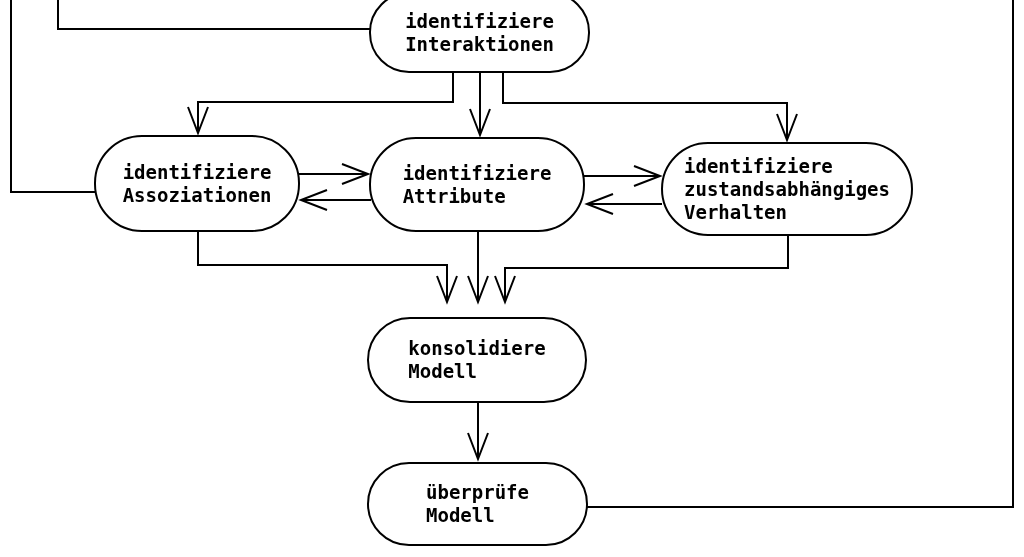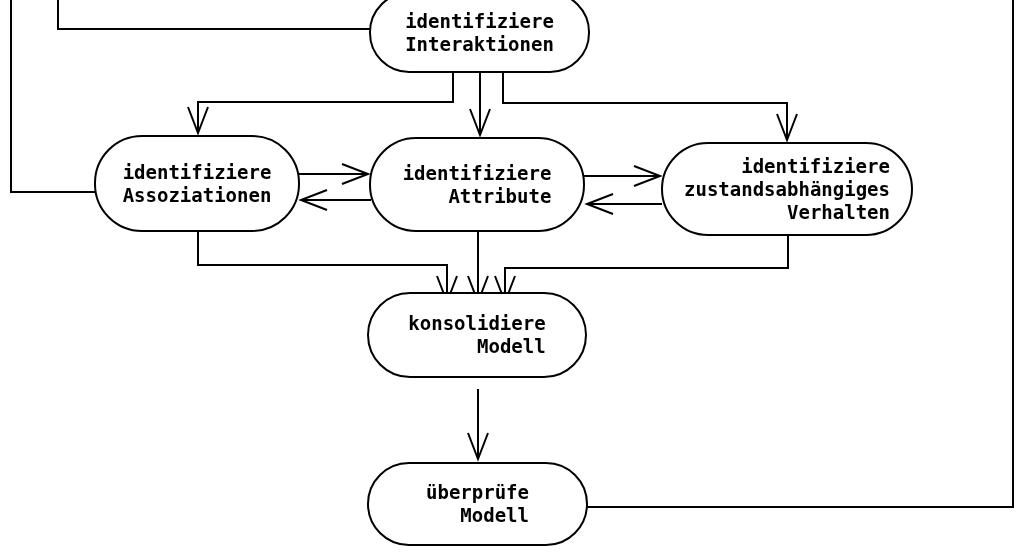--- a/index.html
+++ b/index.html
@@ -25,32 +25,32 @@
     position: absolute;
     box-sizing: border-box;
     border: 2px solid #000000;
     background: #ffffff;
     display: flex;
     align-items: center;
     justify-content: center;
   }
   .node-label {
     white-space: pre-line;
-    text-align: right;
+    text-align: left;
     font-size: 19px;
     line-height: 23px;
     font-weight: 600;
     color: #000000;
     letter-spacing: 0px;
   }
   #n-interaktionen { left: 369px; top:  -8px; width: 221px; height:  81px; border-radius: 40px; }
   #n-assoziationen { left:  94px; top: 135px; width: 206px; height:  97px; border-radius: 48px; }
   #n-attribute     { left: 369px; top: 137px; width: 216px; height:  95px; border-radius: 47px; }
   #n-verhalten     { left: 661px; top: 142px; width: 252px; height:  94px; border-radius: 47px; }
-  #n-konsolidiere  { left: 367px; top: 292px; width: 220px; height:  86px; border-radius: 43px; }
+  #n-konsolidiere  { left: 367px; top: 317px; width: 220px; height:  86px; border-radius: 43px; }
   #n-ueberpruefe   { left: 367px; top: 462px; width: 221px; height:  84px; border-radius: 43px; }
 </style>
 </head>
 <body>
 
 <div class="canvas">
 
   <svg class="edges" width="1024" height="557" viewBox="0 0 1024 557" xmlns="http://www.w3.org/2000/svg">
     <defs>
       <marker id="arrow" markerUnits="userSpaceOnUse" markerWidth="34" markerHeight="28" refX="30" refY="13" orient="auto">

